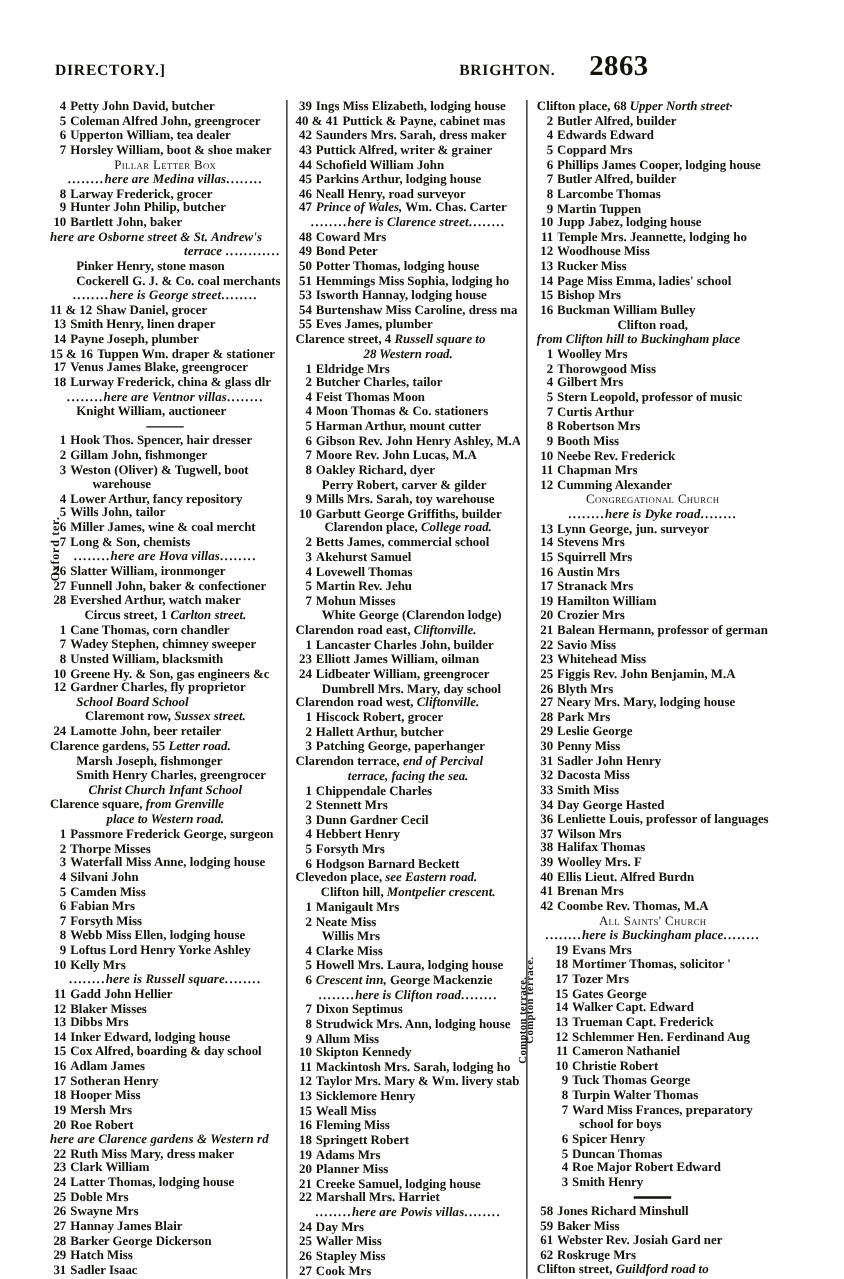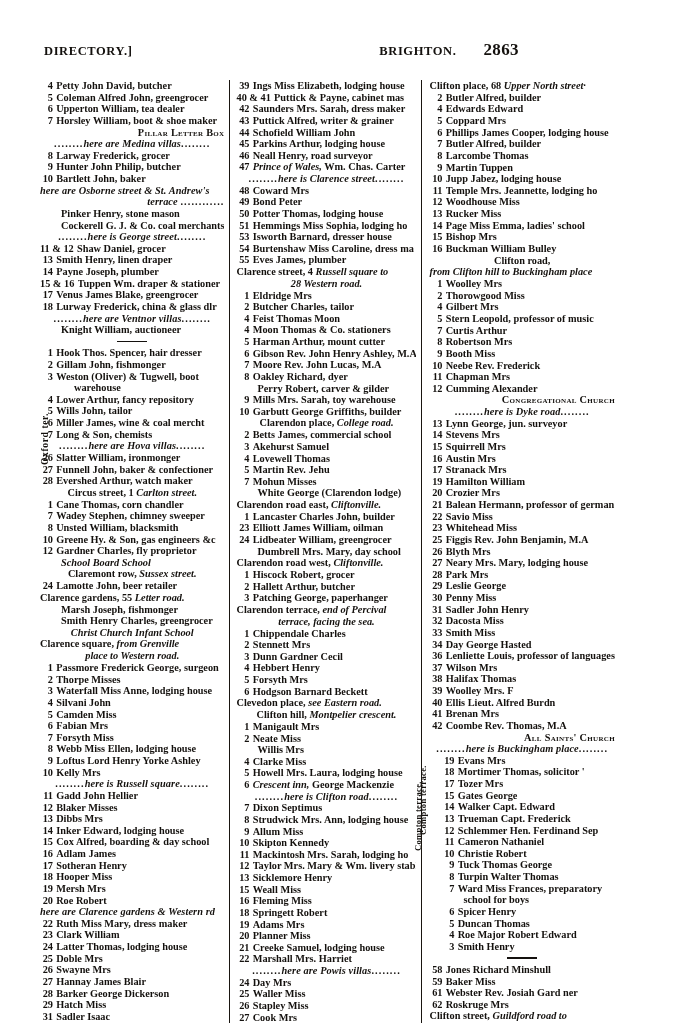--- a/index.html
+++ b/index.html
@@ -27,21 +27,21 @@
     font-size:12.5px;font-weight:bold;letter-spacing:.6px;
   }
   .rh-center{
     position:absolute;left:0;right:0;text-align:center;
     font-size:19px;font-weight:bold;letter-spacing:1.2px;
   }
   .rh-right{
     margin-left:auto;display:flex;align-items:baseline;gap:27px;
   }
   .rh-loc{font-size:12.5px;font-weight:bold;letter-spacing:.6px;}
-  .rh-pg{font-size:17px;font-weight:bold;letter-spacing:.4px;}
+  .rh-pg{font-size:23px;font-weight:bold;letter-spacing:.4px;}
   .smallcaps{font-variant:small-caps;}
 
   
   .cols{
     display:flex;
     align-items:stretch;
     height:952px;
   }
   .col{
     position:relative;
@@ -96,22 +96,22 @@
     text-align:center;
     white-space:nowrap;
     overflow:hidden;
     letter-spacing:.1px;
   }
   .here .dots{font-style:normal;letter-spacing:1.1px;}
 
   
   .inst{
     font-variant:small-caps;
-    font-weight:bold;
-    text-align:right;
+    font-weight:normal;
+    text-align:center;
     letter-spacing:.3px;
   }
 
   
   .ital{font-style:italic;font-weight:bold;}
   .ital.c{text-align:center;}
 
   
   .rule{
     width:30px;height:1.6px;background:#14110e;
@@ -468,21 +468,21 @@
           <p class="e">
             <span class="n">50</span>
             <span class="t">Potter Thomas, lodging house</span>
           </p>
           <p class="e">
             <span class="n">51</span>
             <span class="t">Hemmings Miss Sophia, lodging ho</span>
           </p>
           <p class="e">
             <span class="n">53</span>
-            <span class="t">Isworth Barnard, dresser house</span>
+            <span class="t">Isworth Hannay, lodging house</span>
           </p>
           <p class="e">
             <span class="n">54</span>
             <span class="t">Burtenshaw Miss Caroline, dress ma</span>
           </p>
           <p class="e">
             <span class="n">55</span>
             <span class="t">Eves James, plumber</span>
           </p>
           <p class="head left"><span>Clarence street, 4 </span><i>Russell square to</i></p>
@@ -943,21 +943,21 @@
           <p class="e" style="padding-left: 12px;">
             <span class="n">14</span>
             <span class="t">Walker Capt. Edward</span>
           </p>
           <p class="e" style="padding-left: 12px;">
             <span class="n">13</span>
             <span class="t">Trueman Capt. Frederick</span>
           </p>
           <p class="e" style="padding-left: 12px;">
             <span class="n">12</span>
-            <span class="t">Schlemmer Hen. Ferdinand Sep</span>
+            <span class="t">Schlemmer Hen. Ferdinand Aug</span>
           </p>
           <p class="e" style="padding-left: 12px;">
             <span class="n">11</span>
             <span class="t">Cameron Nathaniel</span>
           </p>
           <p class="e" style="padding-left: 12px;">
             <span class="n">10</span>
             <span class="t">Christie Robert</span>
           </p>
           <p class="e" style="padding-left: 12px;">

